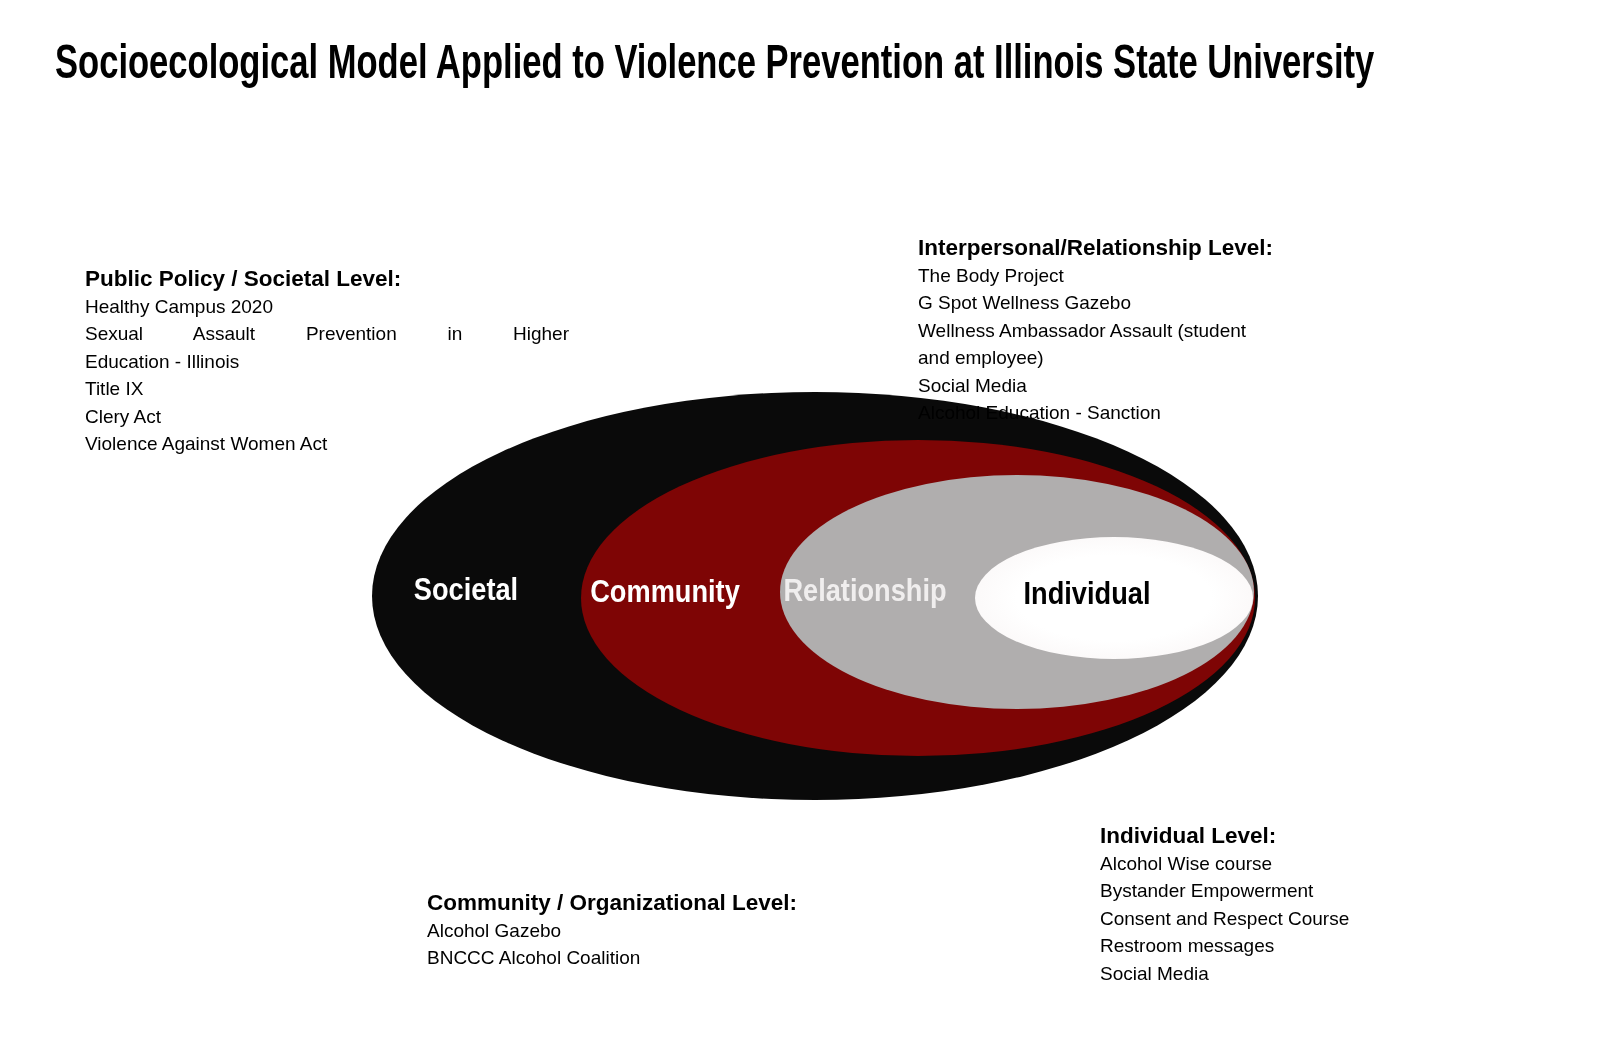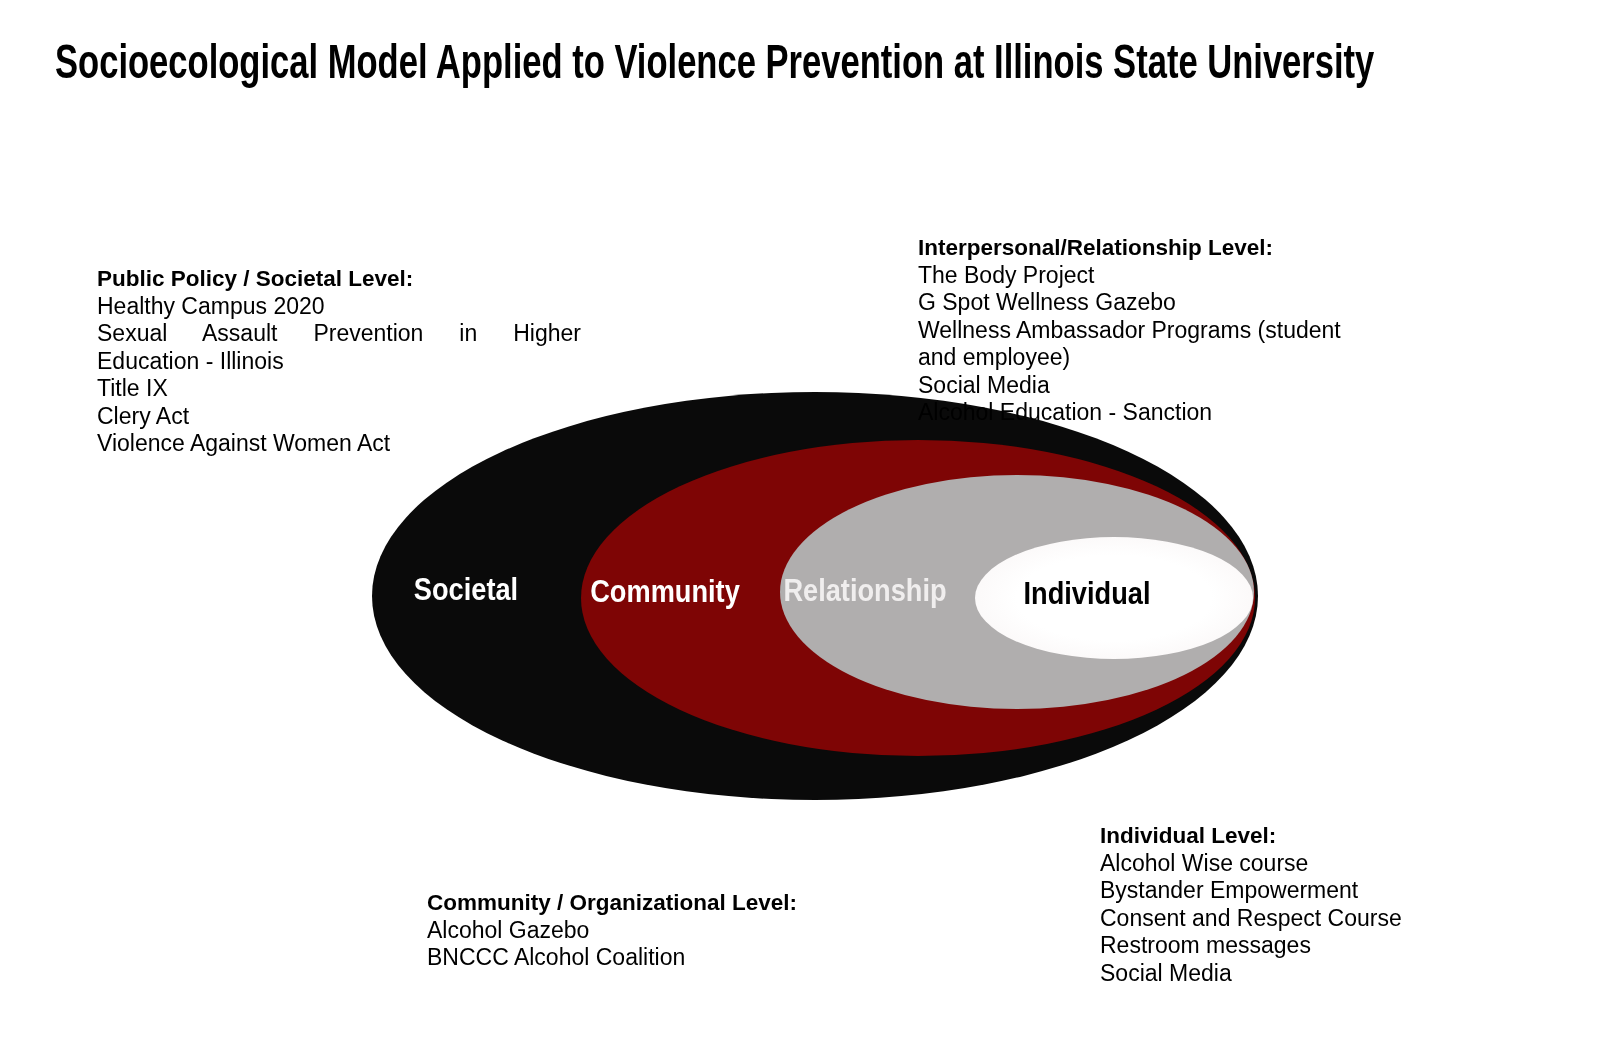--- a/index.html
+++ b/index.html
@@ -46,30 +46,30 @@
   #lbl-individual   { left: 1087px; top: 593px; color: #000000; }
 
   .block { position: absolute; }
   .block-title {
     font-size: 22.5px;
     line-height: 27.5px;
     font-weight: bold;
     white-space: nowrap;
   }
   .block .line {
-    font-size: 23px;
+    font-size: 19px;
     line-height: 27.5px;
     white-space: nowrap;
   }
   .block .line.justify {
     white-space: normal;
     text-align: justify;
     text-align-last: justify;
   }
-  .block-societal     { left: 97px;   top: 265px; width: 484px; }
+  .block-societal     { left: 85px;   top: 265px; width: 484px; }
   .block-relationship { left: 918px;  top: 197px; width: 510px; margin-top: 37px; }
   .block-community    { left: 427px;  top: 852px; width: 460px; margin-top: 37px; }
   .block-individual   { left: 1100px; top: 822px; width: 420px; }
 </style>
 </head>
 <body>
 
 <div class="page">
 
   <h1 class="title">Socioecological Model Applied to Violence Prevention at Illinois State University</h1>
@@ -105,21 +105,21 @@
         <div class="line">Violence Against Women Act</div>
       </div>
   </section>
 
   <section class="block block-relationship">
     <div class="block-title">Interpersonal/Relationship Level:</div>
     <div>
 
     <div class="line">The Body Project</div>
         <div class="line">G Spot Wellness Gazebo</div>
-        <div class="line">Wellness Ambassador Programs (student</div>
+        <div class="line">Wellness Ambassador Assault (student</div>
         <div class="line">and employee)</div>
         <div class="line">Social Media</div>
         <div class="line">Alcohol Education - Sanction</div>
       </div>
   </section>
 
   <section class="block block-community">
     <div class="block-title">Community / Organizational Level:</div>
     <div>
 

